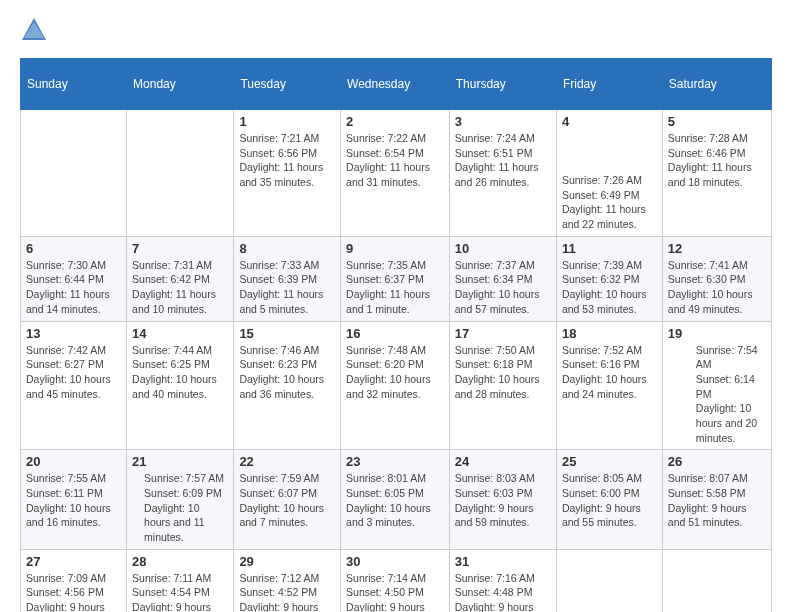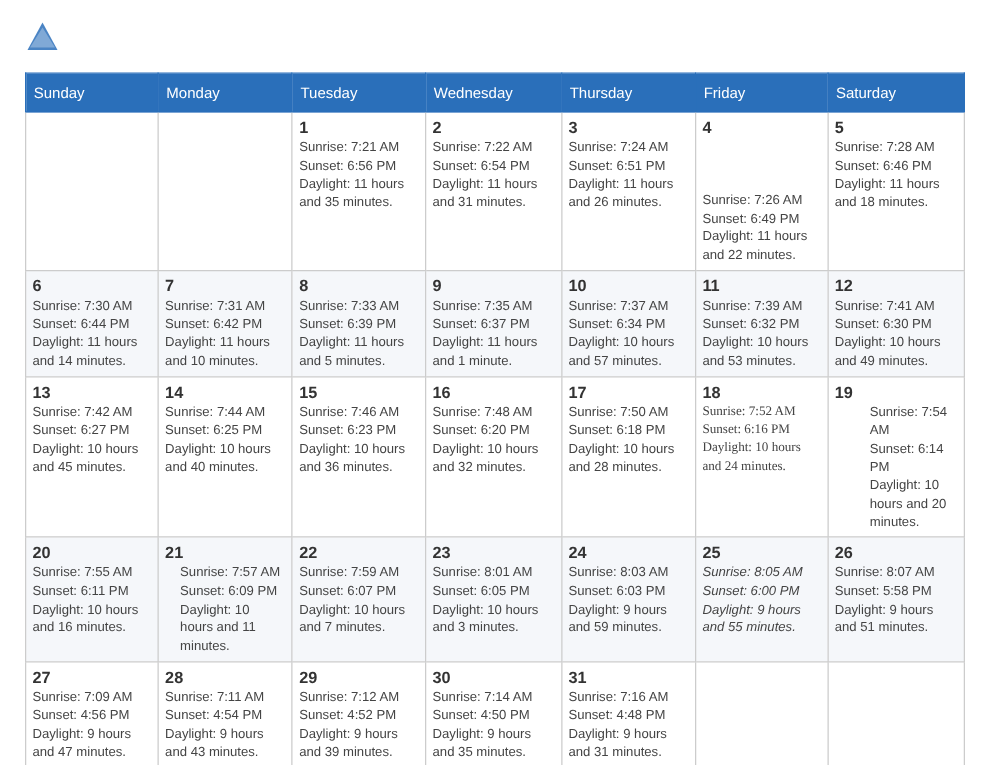--- a/index.html
+++ b/index.html
@@ -59,21 +59,21 @@
       color: #555;
     }
     .calendar {
       width: 100%;
       border-collapse: collapse;
       font-size: 11px;
     }
     .calendar th {
       background: #2a6fba;
       color: #fff;
-      padding: 8px 6px;
+      padding: 18px 6px;
       text-align: left;
       font-size: 12px;
       font-weight: normal;
       border: 1px solid #2a6fba;
     }
     .calendar td {
       border: 1px solid #ccc;
       vertical-align: top;
       padding: 4px 5px;
       width: 113px;
@@ -237,21 +237,21 @@
 Daylight: 10 hours and 32 minutes.</div>
           </td>
           <td>
             <span class="day-number">17</span>
             <div class="day-info" style="white-space: pre-line;">Sunrise: 7:50 AM
 Sunset: 6:18 PM
 Daylight: 10 hours and 28 minutes.</div>
           </td>
           <td>
             <span class="day-number">18</span>
-            <div class="day-info" style="white-space: pre-line; font-family: Liberation Serif, serif;">Sunrise: 7:52 AM
+            <div class="day-info" style="white-space: pre-line;">Sunrise: 7:52 AM
 Sunset: 6:16 PM
 Daylight: 10 hours and 24 minutes.</div>
           </td>
           <td>
             <span class="day-number">19</span>
             <div class="day-info" style="white-space: pre-line; margin-left: 28px;">Sunrise: 7:54 AM
 Sunset: 6:14 PM
 Daylight: 10 hours and 20 minutes.</div>
           </td>
         </tr>
@@ -281,21 +281,21 @@
 Daylight: 10 hours and 3 minutes.</div>
           </td>
           <td>
             <span class="day-number">24</span>
             <div class="day-info" style="white-space: pre-line;">Sunrise: 8:03 AM
 Sunset: 6:03 PM
 Daylight: 9 hours and 59 minutes.</div>
           </td>
           <td>
             <span class="day-number">25</span>
-            <div class="day-info" style="white-space: pre-line; font-style: italic;">Sunrise: 8:05 AM
+            <div class="day-info" style="white-space: pre-line;">Sunrise: 8:05 AM
 Sunset: 6:00 PM
 Daylight: 9 hours and 55 minutes.</div>
           </td>
           <td>
             <span class="day-number">26</span>
             <div class="day-info" style="white-space: pre-line;">Sunrise: 8:07 AM
 Sunset: 5:58 PM
 Daylight: 9 hours and 51 minutes.</div>
           </td>
         </tr>

